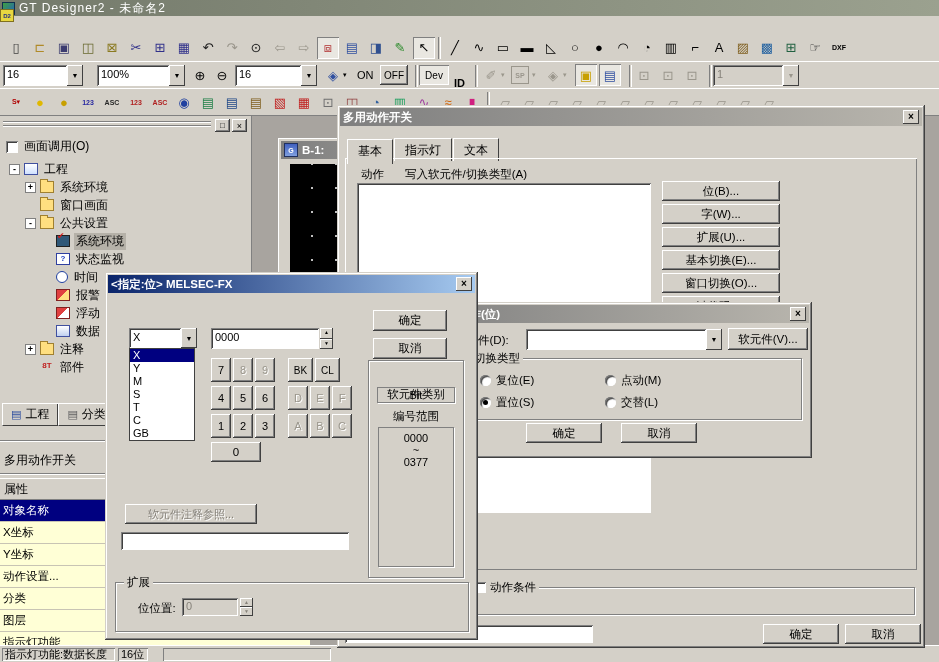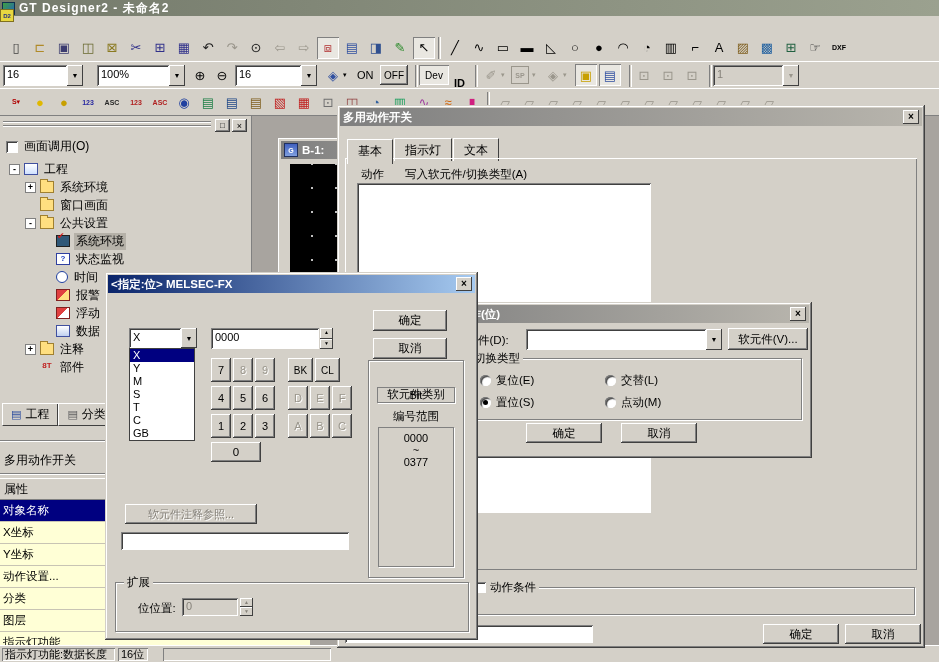--- a/index.html
+++ b/index.html
@@ -71,21 +71,21 @@
 .dlist-item.selected{background:#000080;color:#fff}
 .sbtn{width:118px;height:20px;margin-bottom:3px}
 </style>
 </head>
 <body>
 
 <div id="app">
 
   <div class="abs" style="left:0;top:0;width:939px;height:16px;background:linear-gradient(90deg,#747a6b,#9ba18f);display:flex;align-items:center;padding-left:2px;">
     <span style="width:13px;height:13px;background:linear-gradient(135deg,#40a040,#2060c0);border:1px solid #103050;margin-right:4px;flex:none;"></span>
-    <span style="color:#fff;font-weight:bold;font-size:12px;letter-spacing:1px;">GT Designer2 - 未命名2</span>
+    <span style="color:#fff;font-weight:normal;font-size:12px;letter-spacing:1px;">GT Designer2 - 未命名2</span>
   </div>
   <span class="abs" style="left:0;top:9px;width:14px;height:13px;background:#e8d840;border:1px solid #807020;z-index:6;font-size:6px;font-weight:bold;text-align:center;line-height:12px;color:#203080;">D2</span>
 
 
   <div class="abs tbrow" style="left:0;top:34px;width:939px;height:28px;padding-left:5px;border-bottom:1px solid #fff;">
     <span class="tbrow" style="gap:2px;">
       <span class="tbicon" style="color: rgb(64, 64, 64);">▯</span>
         <span class="tbicon" style="color: rgb(176, 138, 40);">⊏</span>
         <span class="tbicon" style="color: rgb(60, 60, 112);">▣</span>
         <span class="tbicon" style="color: rgb(106, 106, 48);">◫</span>
@@ -337,20 +337,40 @@
       <span>多用动作开关</span>
     </div>
     <span class="xbtn" style="right:6px;top:5px;">×</span>
     <div class="abs" style="left:10px;top:33px;">
       <span class="dtab active"><span>基本</span></span><span class="dtab"><span>指示灯</span></span><span class="dtab"><span>文本</span></span>
     </div>
     <div class="abs" style="left:8px;top:53px;width:572px;height:412px;box-shadow:inset 1px 1px 0 #fff,inset -1px -1px 0 #808080;"></div>
     <span class="abs" style="left:24px;top:62px;font-size:11.5px;">动作</span>
     <span class="abs" style="left:68px;top:62px;font-size:11.5px;">写入软元件/切换类型(A)</span>
     <div class="abs sunken" style="left:20px;top:78px;width:294px;height:330px;"></div>
+    <div class="abs" style="left:325px;top:76px;">
+      <div class="btn sbtn">
+          <span>位(B)...</span>
+        </div>
+        <div class="btn sbtn">
+          <span>字(W)...</span>
+        </div>
+        <div class="btn sbtn">
+          <span>扩展(U)...</span>
+        </div>
+        <div class="btn sbtn">
+          <span>基本切换(E)...</span>
+        </div>
+        <div class="btn sbtn">
+          <span>窗口切换(O)...</span>
+        </div>
+        <div class="btn sbtn cut">
+          <span>键代码(K)</span>
+        </div>
+    </div>
     <div class="gbox" style="left:126px;top:482px;width:452px;height:28px;">
       <span class="legend" style="display:flex;align-items:center;gap:4px;">
         <span class="cbox" style="width:11px;height:11px;"></span>
         <span>动作条件</span>
       </span>
     </div>
     <div class="abs sunken" style="left:8px;top:520px;width:248px;height:18px;font-size:11px;padding:2px 3px;"></div>
     <div class="abs btn" style="left:426px;top:519px;width:76px;height:20px;">
         <span>确定</span>
       </div>
@@ -379,25 +399,25 @@
       <span class="radio">
           <span class="rdot"></span>
           <span>复位(E)</span>
         </span>
         <span class="radio checked">
           <span class="rdot"></span>
           <span>置位(S)</span>
         </span>
         <span class="radio">
           <span class="rdot"></span>
-          <span>交替(L)</span>
+          <span>点动(M)</span>
         </span>
         <span class="radio">
           <span class="rdot"></span>
-          <span>点动(M)</span>
+          <span>交替(L)</span>
         </span>
     </div>
     <div class="abs btn" style="left:126px;top:121px;width:76px;height:20px;">
         <span>确定</span>
       </div>
     <div class="abs btn" style="left:221px;top:121px;width:76px;height:20px;">
         <span>取消</span>
       </div>
   </div>
 

